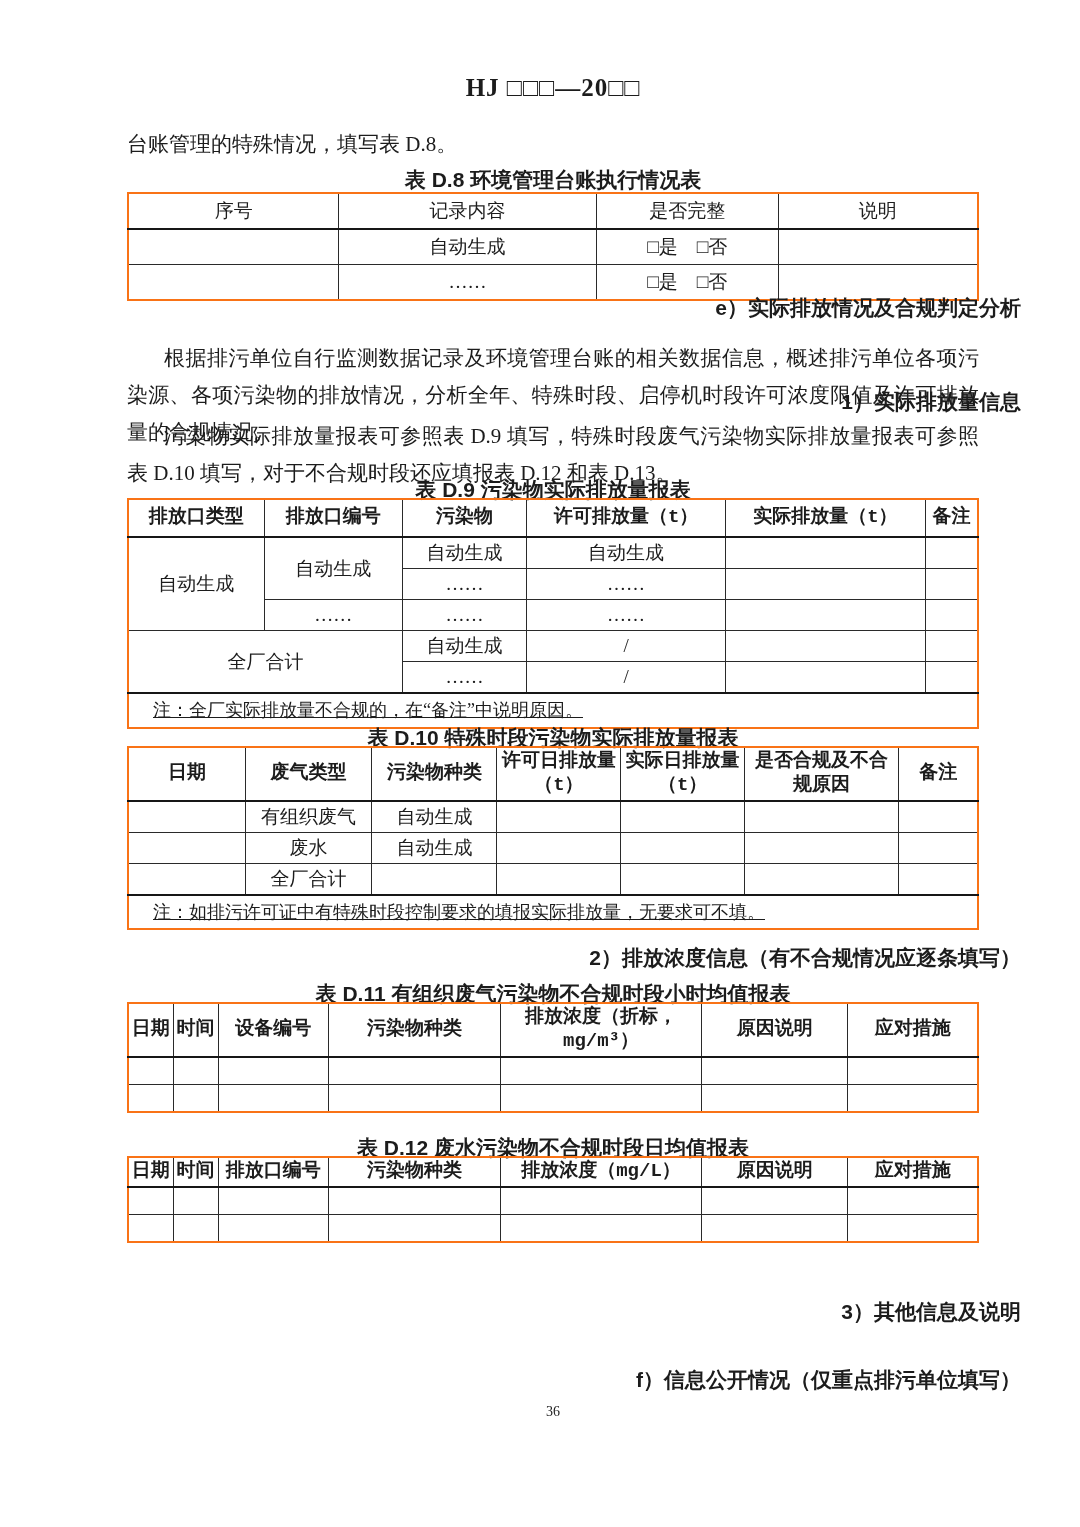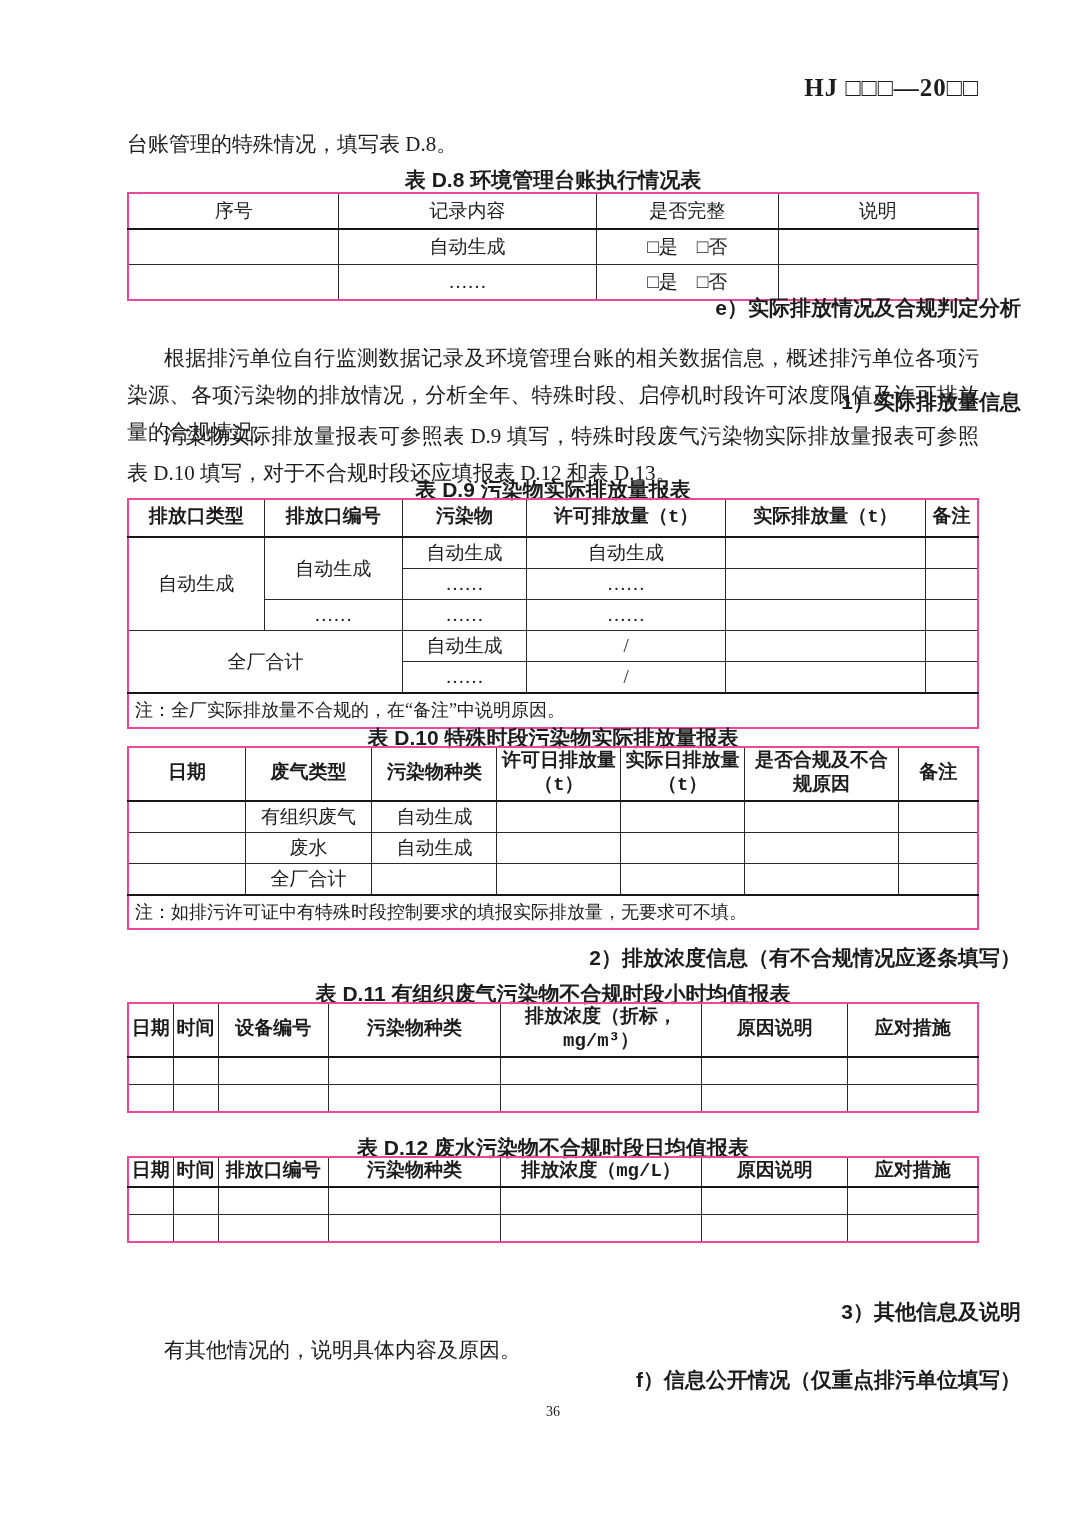--- a/index.html
+++ b/index.html
@@ -7,53 +7,53 @@
     position:relative;
     width:1080px; height:1527px;
     background:#ffffff;
     font-family:"Liberation Serif", serif;
     color:#1c1c1c;
     overflow:hidden;
   }
   .blk { position:absolute; left:127px; width:852px; }
 
   .doc-number {
-    top:74px; text-align:right;
+    top:74px; text-align:center;
     font-family:"Liberation Serif", serif;
     font-weight:bold; font-size:25px; letter-spacing:1px;
   }
   .body-text { font-size:21px; line-height:37px; text-align:justify; }
   .intro { top:126px; }
 
   .tbl-title {
     text-align:center; font-weight:bold; font-size:21px;
     font-family:"Liberation Sans", sans-serif;
   }
   .heading {
     font-weight:bold; font-size:21px;
     font-family:"Liberation Sans", sans-serif;
     padding-left:42px;
     text-align:right;
   }
   .para { text-indent:37px; }
 
   table { border-collapse:collapse; width:100%; table-layout:fixed;
-          border:2px solid #ec4899; }
+          border:2px solid #f97316; }
   th, td {
     border:1px solid #2a2a2a;
     font-size:19px; font-weight:normal;
     text-align:center; vertical-align:middle;
     padding:2px 3px; overflow:hidden;
     line-height:1.25;
   }
   thead th { border-bottom:2px solid #161616; }
   .hdr-bold th { font-family:Liberation Mono, monospace; font-weight:bold; }
   .note-row td {
     border-top:2px solid #161616;
-    text-align:left; font-size:18px; padding:5px 6px;
+    text-align:left; font-size:18px; padding:5px 24px;text-decoration:underline;
   }
   .r28 td { height:26px; }
   .r24 td { height:22px; }
 
   .t-d8  { top:166px; }  .t-d8-tbl  { top:192px; }
   .h-e   { top:294px; }  .p-e  { top:340px; }
   .h-1   { top:388px; }  .p-1  { top:418px; }
   .t-d9  { top:476px; }  .t-d9-tbl  { top:498px; }
   .t-d10 { top:724px; }  .t-d10-tbl { top:746px; }
   .h-2   { top:944px; }
@@ -325,19 +325,18 @@
             <td></td>
           <td></td>
             <td></td>
           <td></td>
         </tr>
       </tbody>
     </table>
   </div>
 
   <div class="blk heading h-3">3）其他信息及说明</div>
-  <div class="blk body-text para p-3">有其他情况的，说明具体内容及原因。</div>
 
   <div class="blk heading h-f">f）信息公开情况（仅重点排污单位填写）</div>
 
   <div class="blk page-number">36</div>
 
 </div>
 
 </body></html>

